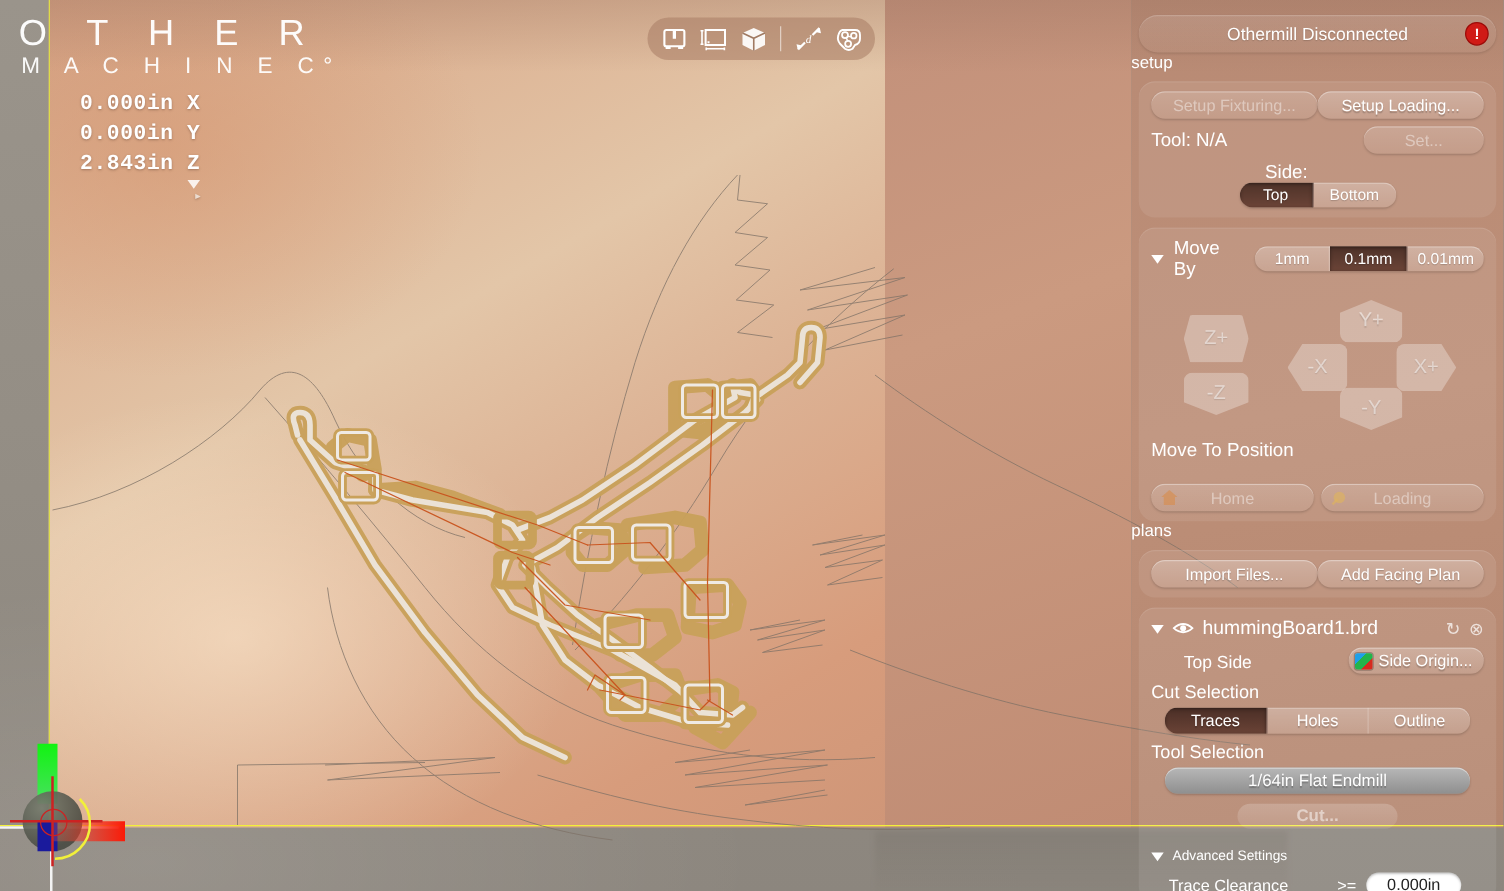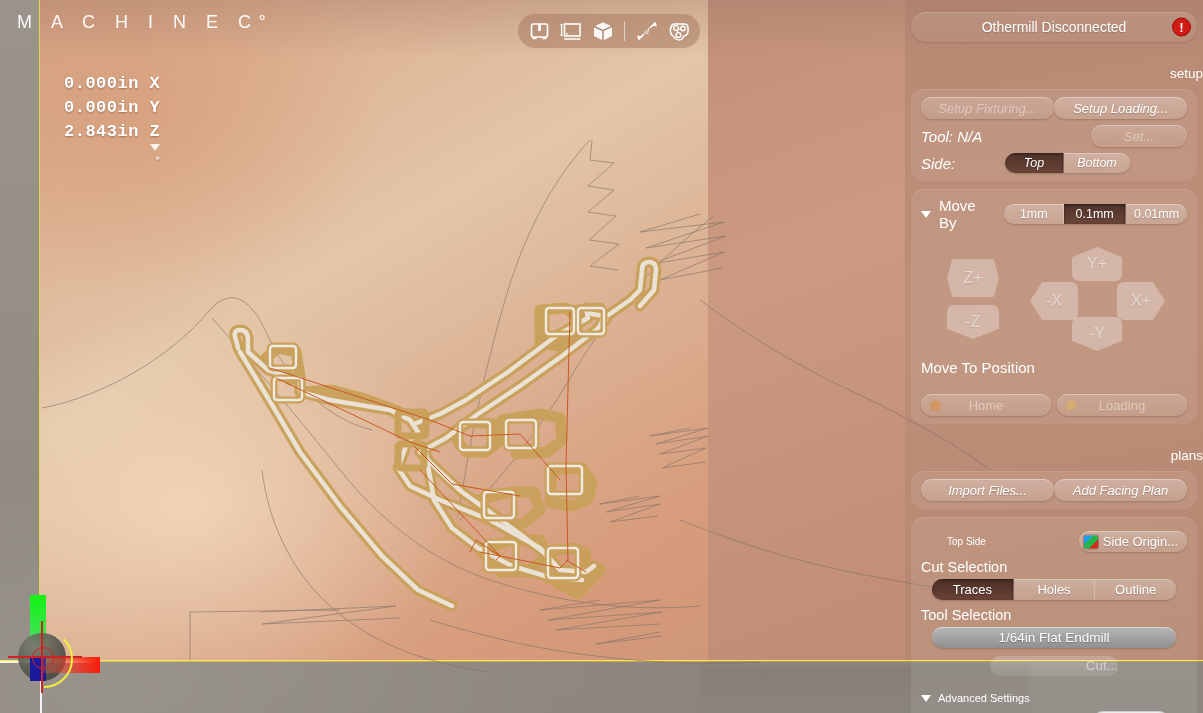--- a/index.html
+++ b/index.html
@@ -108,21 +108,21 @@
     box-sizing:border-box;padding:0;
     color:#fdf6f1;font-size:13.5px;
     overflow:hidden;
   }
   .grp{
     margin:8px 6px 0 6px;border-radius:13px;
     background:rgba(255,255,255,.085);
     box-shadow:inset 0 1px 0 rgba(255,255,255,.10);
     padding:8px 10px;box-sizing:border-box;
   }
-  .section-title{text-align:right;font-size:13.5px;color:#fff;margin:24px 0 2px;}
+  .section-title{text-align:left;font-size:13.5px;color:#fff;margin:0 0 2px;}
 
   
   #status{
     margin:12px 6px 0 6px;height:30px;border-radius:15px;
     background:linear-gradient(180deg,rgba(255,255,255,.115),rgba(255,255,255,.045));
     box-shadow:inset 0 1px 0 rgba(255,255,255,.16), 0 1px 2px rgba(0,0,0,.12);
     display:flex;align-items:center;justify-content:center;position:relative;
   }
   #status .txt{font-size:14px;color:#fff;text-shadow:0 1px 1px rgba(0,0,0,.18);}
   #status .alert{position:absolute;right:6px;top:50%;transform:translateY(-50%);
@@ -138,21 +138,21 @@
     box-shadow:inset 0 1px 0 rgba(255,255,255,.35),0 1px 2px rgba(0,0,0,.18);
     text-shadow:0 1px 1px rgba(0,0,0,.22);cursor:pointer;box-sizing:border-box;
     padding:0 10px;white-space:nowrap;
   }
   .pill.disabled{color:rgba(255,255,255,.42);
     background:linear-gradient(180deg,rgba(255,255,255,.16),rgba(255,255,255,.07));
     text-shadow:none;}
   .row{display:flex;align-items:center;}
   .row-gap{gap:8px;}
 
-  .setup-row{display:flex;justify-content:space-between;align-items:center;font-style:italic;}
+  .setup-row{display:flex;justify-content:space-between;align-items:center;}
   .setup-row .pill{width:140px;}
 
   .lbl{font-size:15px;color:#fff;}
 
   
   .seg{display:inline-flex;border-radius:10px;overflow:hidden;height:20px;
     box-shadow:inset 0 1px 0 rgba(255,255,255,.30),0 1px 2px rgba(0,0,0,.18);}
   .seg .s{display:flex;align-items:center;justify-content:center;font-size:12.5px;
     color:#fff;padding:0 12px;cursor:pointer;
     background:linear-gradient(180deg,rgba(255,255,255,.26),rgba(255,255,255,.13));
@@ -185,21 +185,21 @@
   .mini-ico{position:absolute;left:7px;top:50%;transform:translateY(-50%);width:15px;height:15px;}
 
   
   .plan-head{display:flex;align-items:center;gap:7px;}
   .tri{width:0;height:0;border-left:5.5px solid transparent;border-right:5.5px solid transparent;
     border-top:7px solid #fff;cursor:pointer;}
   .plan-name{font-size:15.5px;color:#fff;}
   .plan-tools{margin-left:auto;display:flex;gap:7px;align-items:center;}
   .circ-btn{color:rgba(255,255,255,.72);font-size:14px;cursor:pointer;line-height:1;}
   .sub-row{display:flex;align-items:center;justify-content:space-between;margin-top:6px;}
-  .sub-lbl{font-size:10px;color:#fff;margin-left:26px;}
+  .sub-lbl{font-size:14px;color:#fff;margin-left:26px;}
   .edit-origin{height:21px;border-radius:11px;padding:0 9px 0 24px;position:relative;font-size:13px;}
   .swatch{position:absolute;left:5px;top:50%;transform:translateY(-50%);width:14px;height:13px;border-radius:2px;
     background:linear-gradient(135deg,#1ea0e8 0%,#1ea0e8 33%,#23b44b 33%,#23b44b 66%,#d72a1f 66%,#d72a1f 100%);
     box-shadow:0 0 0 1px rgba(0,0,0,.25);}
   .blk-lbl{font-size:14.5px;color:#fff;margin-top:7px;}
 
   .seg-wide{display:flex;width:244px;margin:4px auto 0;border-radius:10px;overflow:hidden;height:21px;
     box-shadow:inset 0 1px 0 rgba(255,255,255,.30),0 1px 2px rgba(0,0,0,.18);}
   .seg-wide .s{flex:1;display:flex;align-items:center;justify-content:center;font-size:13px;color:#fff;
     cursor:pointer;background:linear-gradient(180deg,rgba(255,255,255,.26),rgba(255,255,255,.13));
@@ -210,21 +210,21 @@
   .tool-pill{display:block;width:244px;height:21px;margin:4px auto 0;border-radius:11px;
     background:linear-gradient(180deg,#b7b7b7,#8f8f8f);
     color:#fff;font-size:13.5px;line-height:21px;text-align:center;cursor:pointer;
     box-shadow:inset 0 1px 0 rgba(255,255,255,.45),0 1px 2px rgba(0,0,0,.2);
     text-shadow:0 1px 1px rgba(0,0,0,.25);}
   .add-tool{display:block;width:244px;height:20px;margin:4px auto 0;border-radius:11px;
     border:2px dashed #ffffff;color:#fff;font-size:13.5px;line-height:18px;text-align:center;
     cursor:pointer;box-sizing:border-box;}
   .cut-btn{display:block;width:128px;height:20px;margin:8px auto 16px;border-radius:11px;
     background:linear-gradient(180deg,rgba(255,255,255,.20),rgba(255,255,255,.09));
-    color:rgba(255,255,255,.50);font-size:13.5px;line-height:20px;text-align:right;cursor:pointer;}
+    color:rgba(255,255,255,.50);font-size:13.5px;line-height:20px;text-align:center;cursor:pointer;font-weight:bold;}
 
   .adv-head{display:flex;align-items:center;gap:7px;margin-top:10px;}
   .adv-title{font-size:11px;color:#fff;}
   .adv-row{display:flex;align-items:center;margin-top:7px;padding-left:14px;}
   .adv-name{font-size:13px;color:#fff;width:104px;}
   .adv-op{font-size:13px;color:#fff;width:46px;text-align:right;padding-right:8px;}
   .adv-field{width:76px;height:20px;border-radius:10px;background:#fff;color:#222;
     font-size:13px;line-height:20px;text-align:center;
     box-shadow:inset 0 1px 2px rgba(0,0,0,.28);cursor:text;}
 </style>
@@ -343,20 +343,21 @@
     <div class="blue"></div>
     <div class="red"></div>
     <div class="rl-h"></div>
     <div class="rl-v"></div>
     <div class="rcircle"></div>
     <div class="ycirc"></div>
   </div>
 </div>
 
 <div id="logo">
+  <div class="l1">O T H E R</div>
   <div class="l2">M A C H I N E  C°</div>
 </div>
 
 <div id="dro">
   <div class="row">0.000in X</div>
   <div class="row">0.000in Y</div>
   <div class="row">2.843in Z</div>
   <div class="tri">▸</div>
 </div>
 
@@ -413,21 +414,21 @@
   <div class="section-title">setup</div>
   <div class="grp">
     <div class="setup-row">
       <div class="pill disabled">Setup Fixturing...</div>
       <div class="pill">Setup Loading...</div>
     </div>
     <div class="setup-row" style="margin-top:6px;">
       <span class="lbl">Tool: N/A</span>
       <div class="pill disabled" style="width:96px;">Set...</div>
     </div>
-    <div class="setup-row" style="margin-top:6px;justify-content:flex-start;">
+    <div class="setup-row" style="margin-top:6px;justify-content:flex-start;flex-direction:column;">
       <span class="lbl" style="width:84px;">Side:</span>
       <div class="seg">
         <div class="s active" style="width:58px;padding:0;">Top</div>
         <div class="s" style="width:66px;padding:0;">Bottom</div>
       </div>
     </div>
   </div>
 
   <div class="grp">
     <div class="row row-gap">
@@ -473,20 +474,34 @@
 
   <div class="section-title">plans</div>
   <div class="grp">
     <div class="setup-row">
       <div class="pill">Import Files...</div>
       <div class="pill">Add Facing Plan</div>
     </div>
   </div>
 
   <div class="grp" style="padding-bottom:4px;">
+    <div class="plan-head">
+      <div class="tri"></div>
+      <span>
+        <svg width="17" height="11" viewBox="0 0 17 11">
+            <path d="M1 5.5 Q8.5 -1 16 5.5 Q8.5 12 1 5.5 Z" fill="none" stroke="#fff" stroke-width="1.5"></path>
+            <circle cx="8.5" cy="5.5" r="2.4" fill="#fff"></circle>
+          </svg>
+      </span>
+      <span class="plan-name">hummingBoard1.brd</span>
+      <span class="plan-tools">
+        <span class="circ-btn">↻</span>
+        <span class="circ-btn">⊗</span>
+      </span>
+    </div>
 
     <div class="sub-row">
       <span class="sub-lbl">Top Side</span>
       <div class="pill edit-origin">
         <span class="swatch"></span>
         <span>Side Origin...</span>
       </div>
     </div>
 
     <div class="blk-lbl">Cut Selection</div>

